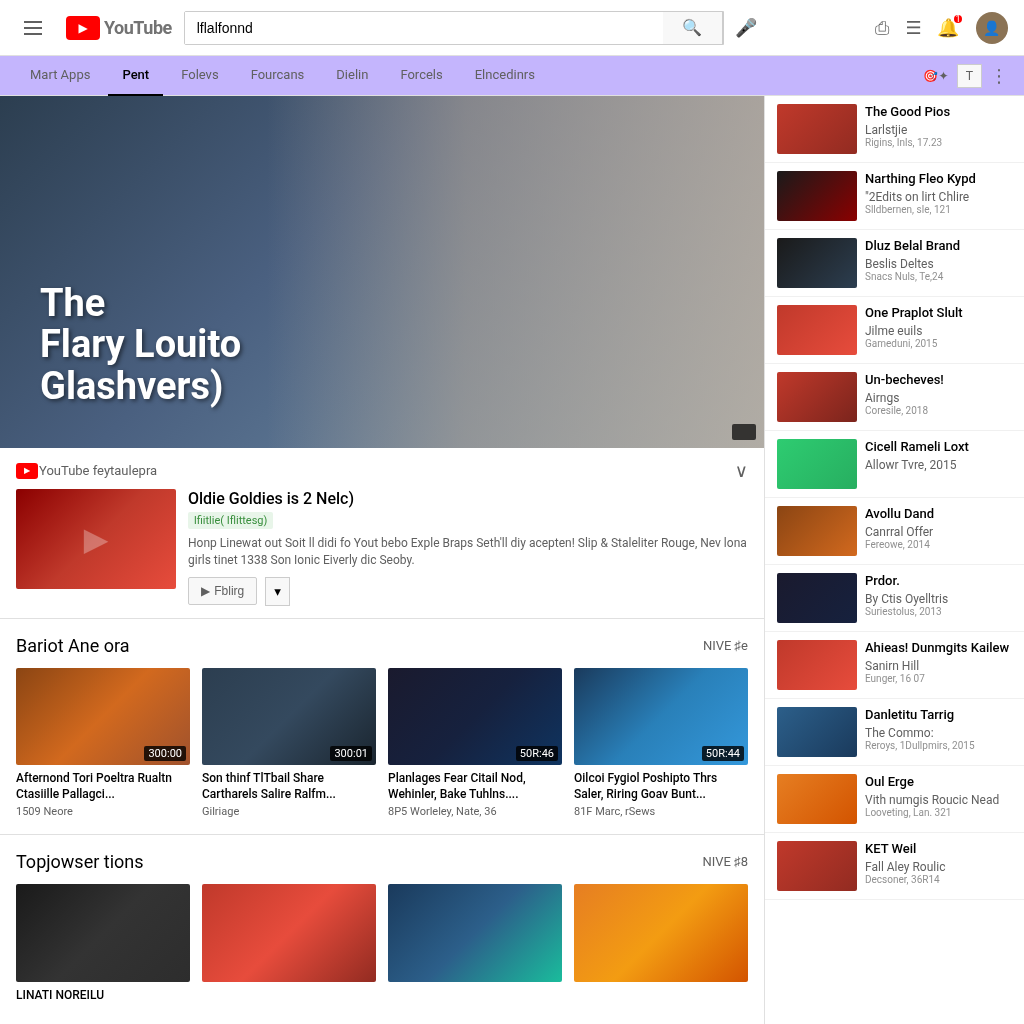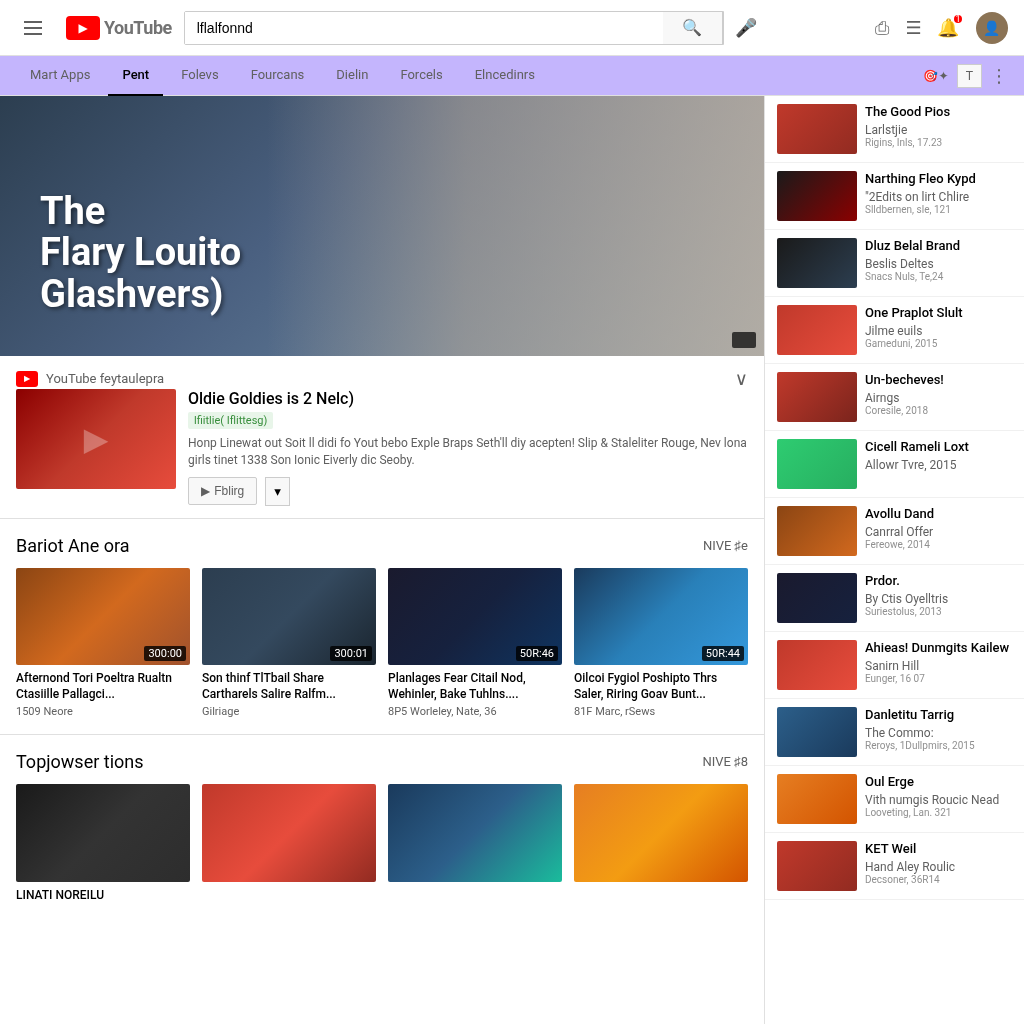--- a/index.html
+++ b/index.html
@@ -28,28 +28,28 @@
     .nav-item.active { color: #000; border-bottom: 2px solid #000; font-weight: 500; }
     .nav-right { margin-left: auto; display: flex; align-items: center; gap: 8px; }
     .nav-right-btn { padding: 4px 8px; font-size: 12px; color: #606060; cursor: pointer; border: 1px solid #ccc; background: #f8f8f8; }
 
     
     .main-layout { display: flex; height: calc(1024px - 96px); overflow: hidden; }
     .content-area { flex: 1; overflow-y: auto; min-width: 0; }
     .sidebar { width: 260px; overflow-y: auto; border-left: 1px solid #e0e0e0; flex-shrink: 0; }
 
     
-    .hero-video { width: 100%; height: 260px; background: linear-gradient(135deg, #2c3e50 0%, #4a5568 50%, #718096 100%); position: relative; cursor: pointer; overflow: hidden; }
+    .hero-video { width: 100%; height: 352px; background: linear-gradient(135deg, #2c3e50 0%, #4a5568 50%, #718096 100%); position: relative; cursor: pointer; overflow: hidden; }
     .hero-overlay { position: absolute; bottom: 40px; left: 40px; color: white; }
     .hero-title { font-size: 38px; font-weight: bold; line-height: 1.1; text-shadow: 2px 2px 4px rgba(0,0,0,0.5); }
     .hero-small-icon { position: absolute; bottom: 8px; right: 8px; width: 24px; height: 16px; background: rgba(0,0,0,0.7); border-radius: 2px; }
 
     
     .video-info-section { padding: 12px 16px; border-bottom: 1px solid #e0e0e0; }
-    .video-info-header { display: flex; align-items: center; gap: 8px; }
+    .video-info-header { display: flex; align-items: center; gap: 1px; margin-bottom: 8px; }
     .yt-small-icon { background: #ff0000; border-radius: 3px; width: 22px; height: 16px; display: flex; align-items: center; justify-content: center; }
     .yt-small-icon::after { content: '▶'; color: white; font-size: 8px; }
     .channel-name { font-size: 13px; color: #606060; }
     .collapse-btn { margin-left: auto; font-size: 18px; color: #606060; cursor: pointer; }
     .video-card-row { display: flex; gap: 12px; }
     .video-thumb { width: 160px; height: 100px; flex-shrink: 0; overflow: hidden; border-radius: 2px; }
     .video-thumb-inner { width: 100%; height: 100%; background: linear-gradient(135deg, #8B0000, #c0392b, #e74c3c); position: relative; }
     .video-details { flex: 1; }
     .video-title { font-size: 16px; font-weight: 500; color: #000; margin-bottom: 4px; }
     .video-channel-badge { display: inline-flex; align-items: center; gap: 4px; background: #e8f5e9; padding: 2px 6px; border-radius: 2px; font-size: 11px; color: #388e3c; margin-bottom: 6px; }
@@ -362,19 +362,19 @@
     <div class="sidebar-info">
       <div class="sidebar-title">Oul Erge</div>
       <div class="sidebar-channel">Vith numgis Roucic Nead</div>
       <div class="sidebar-meta">Looveting, Lan. 321</div>
     </div>
   </div>
       <div class="sidebar-item">
     <div class="sidebar-thumb s-thumb-1"></div>
     <div class="sidebar-info">
       <div class="sidebar-title">KET Weil</div>
-      <div class="sidebar-channel">Hand Aley Roulic</div>
+      <div class="sidebar-channel">Fall Aley Roulic</div>
       <div class="sidebar-meta">Decsoner, 36R14</div>
     </div>
   </div>
     </div>
 
 </div>
 
 </body></html>

